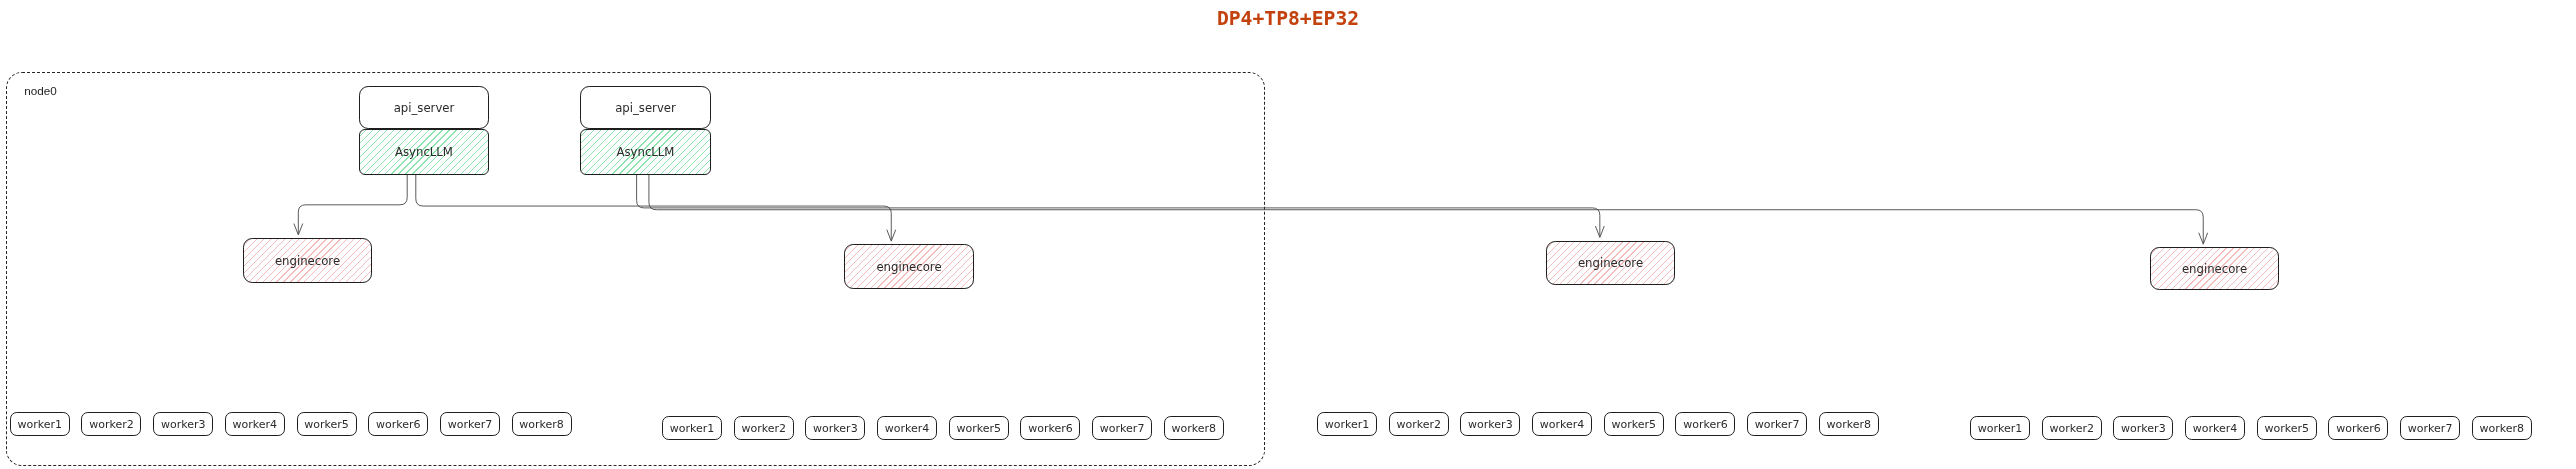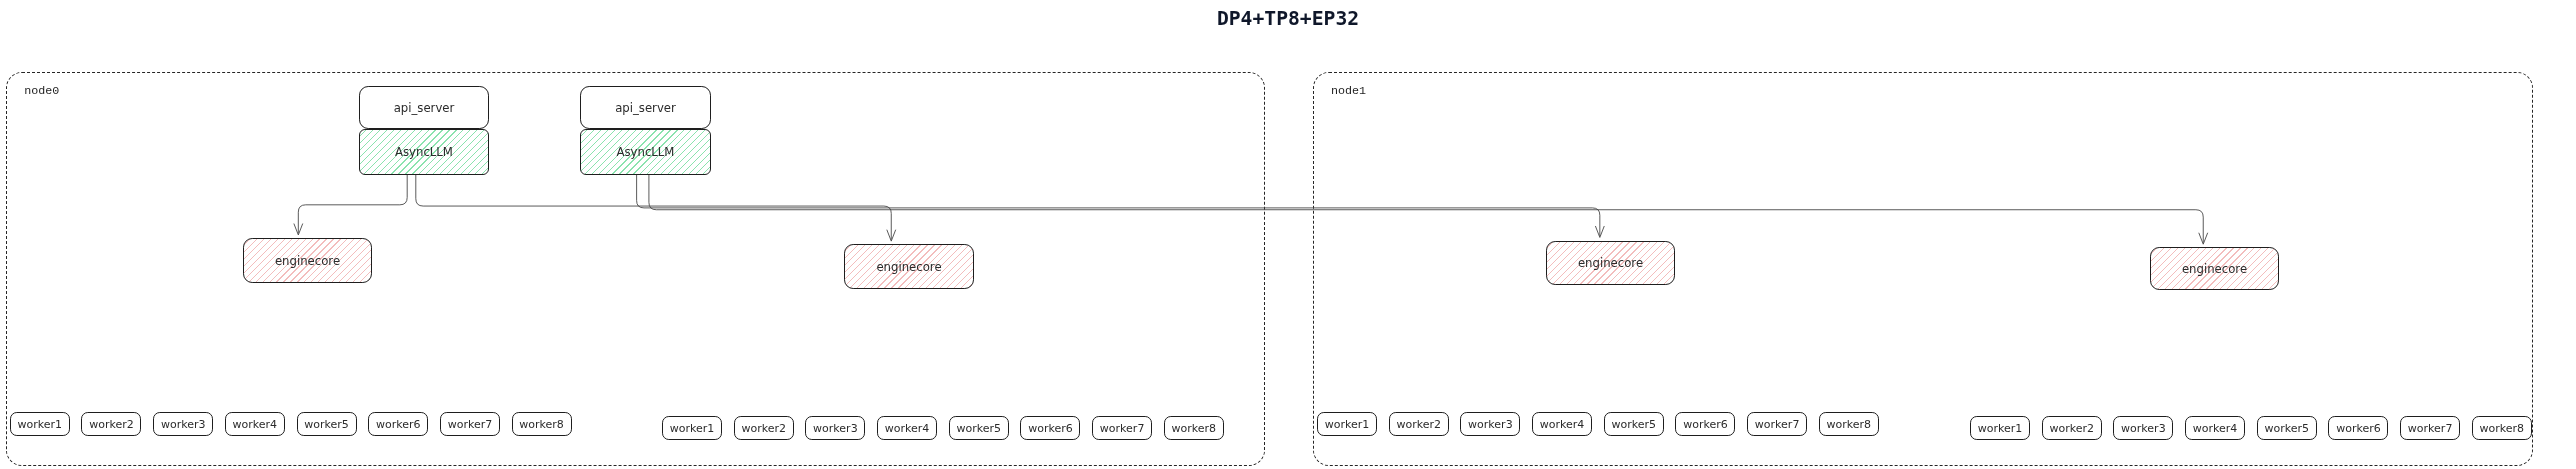--- a/index.html
+++ b/index.html
@@ -7,32 +7,32 @@
     position:relative;
     width:2576px;height:469px;
     background:#ffffff;
     font-family:"DejaVu Sans", sans-serif;
     color:#2b2b2b;
     overflow:hidden;
   }
   .title{
     position:absolute;top:7.4px;left:50%;transform:translateX(-50%);
     font-family:"DejaVu Sans Mono", monospace;
-    font-size:19.7px;font-weight:600;letter-spacing:0px;color:#0f172a;
+    font-size:19.7px;font-weight:600;letter-spacing:0px;color:#c2410c;
     white-space:nowrap;
   }
   .node{
     position:absolute;
     border:1.2px dashed #262626;
     border-radius:16px;
     background:transparent;
   }
   .node-label{
     position:absolute;top:11px;left:17px;
-    font-family:Liberation Mono, monospace;
+    font-family:Liberation Sans, sans-serif;
     font-size:11.7px;color:#1e1e1e;white-space:nowrap;text-align:right;
   }
   .box{
     position:absolute;
     box-sizing:border-box;
     border:1.5px solid #1e1e1e;
     border-radius:9.2px;
     background:#ffffff;
     display:flex;align-items:center;justify-content:center;
     font-size:11.7px;color:#2b2b2b;
@@ -78,23 +78,20 @@
 <body>
 
 <div id="canvas">
 
   <div class="title">DP4+TP8+EP32</div>
 
   <div class="node" style="left:6.2px;top:72px;width:1257px;height:392px;">
     <div class="node-label">node0</div>
   </div>
 
-  <div class="node" style="left:1313px;top:72px;width:1218px;height:392px;">
-    <div class="node-label">node1</div>
-  </div>
 
   <svg class="edges" viewBox="0 0 4188 763">
     <path d="M 662 282 L 662 321 Q 662 333 650 333 L 497 333 Q 485 333 485 345 L 485 379"></path>
     <polyline points="478,364 485,382 492,364"></polyline>
     <path d="M 676 282 L 676 323 Q 676 335 688 335 L 1437 335 Q 1449 335 1449 347 L 1449 389"></path>
     <polyline points="1442,374 1449,392 1456,374"></polyline>
     <path d="M 1035 282 L 1035 326 Q 1035 338 1047 338 L 2589 338 Q 2601 338 2601 350 L 2601 383"></path>
     <polyline points="2594,368 2601,386 2608,368"></polyline>
     <path d="M 1055 282 L 1055 329 Q 1055 341 1067 341 L 3570 341 Q 3582 341 3582 353 L 3582 394"></path>
     <polyline points="3575,379 3582,397 3589,379"></polyline>

